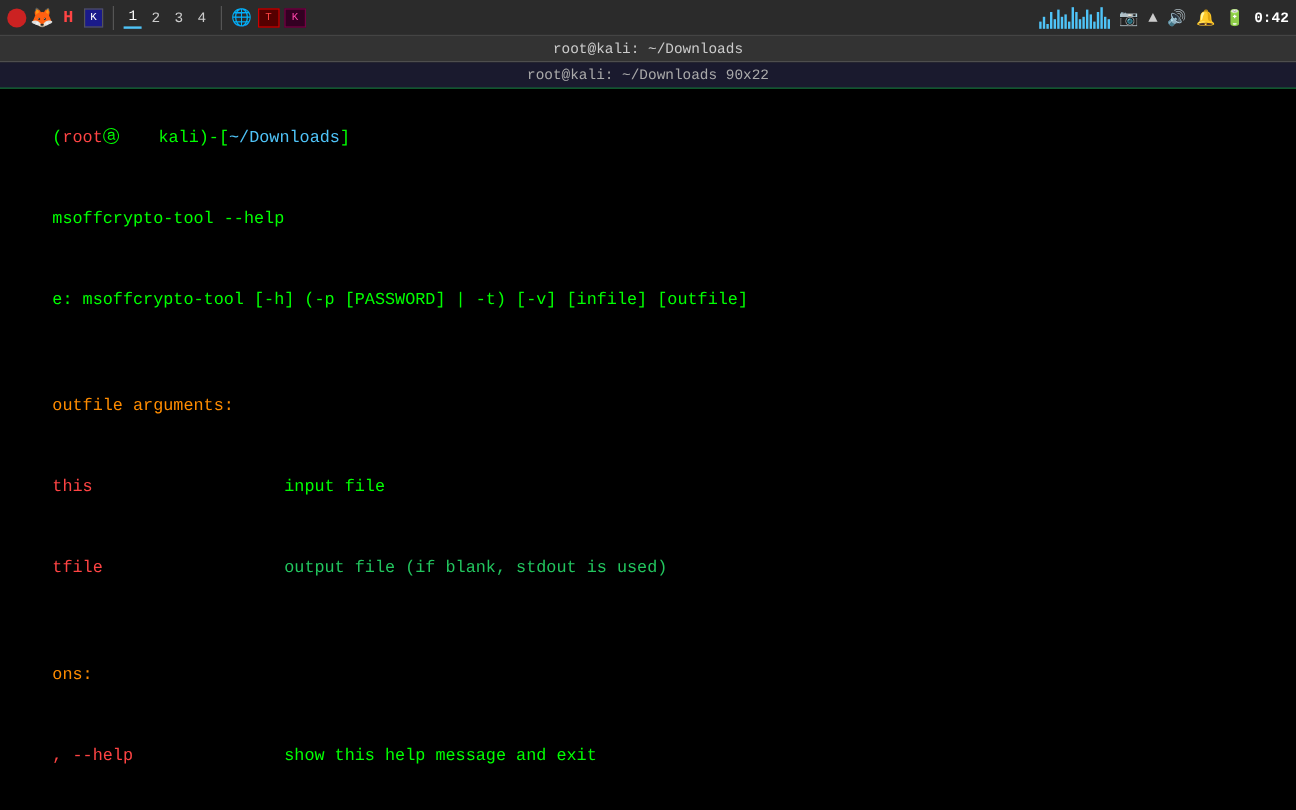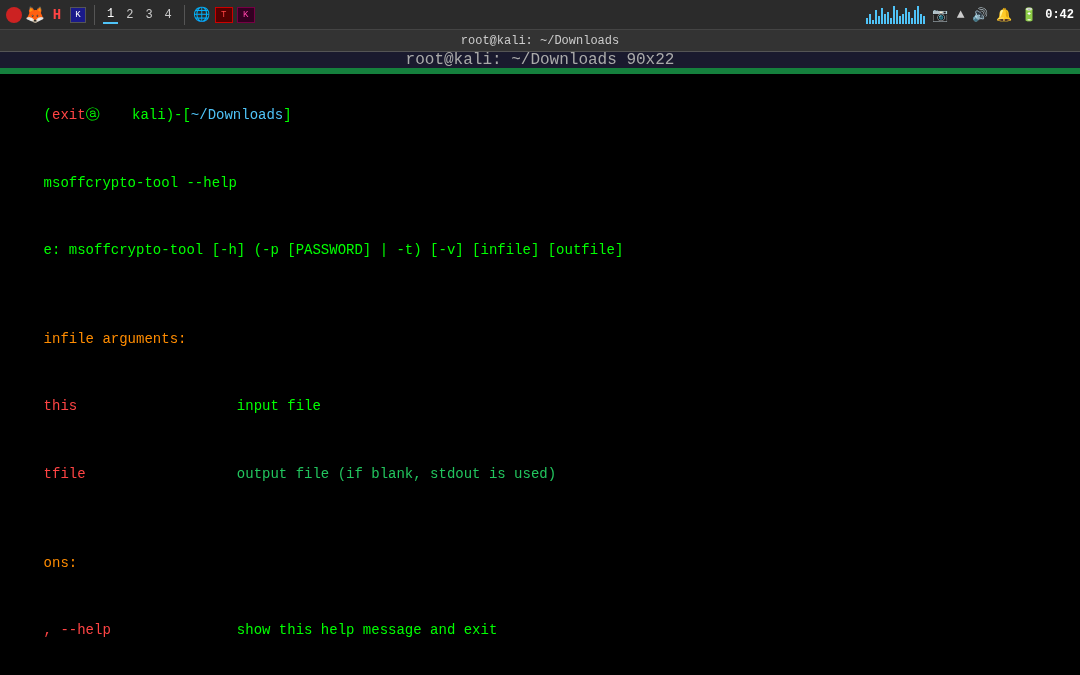--- a/index.html
+++ b/index.html
@@ -88,23 +88,23 @@
     }
 
     
     #wintitle {
       width: 100%;
       height: 22px;
       background: #1a1a2e;
       display: flex;
       align-items: center;
       justify-content: center;
-      font-size: 16px;
+      font-size: 12px;
       color: #aaa;
-      border-bottom: 6px solid #15803d;
+      border-bottom: 1px solid #15803d;
     }
 
     
     #terminal {
       width: 100%;
       height: calc(675px - 30px - 22px - 22px);
       background: #000;
       padding: 8px 10px;
       overflow: hidden;
       color: #00ff00;
@@ -186,35 +186,35 @@
   <span>root@kali: ~/Downloads</span>
 </div>
 
 <div id="wintitle">
   <span>root@kali: ~/Downloads  90x22</span>
 </div>
 
 <div id="terminal">
 
   <div class="terminal-line">
-    <span class="prompt-bracket">(</span><span class="prompt-root">exit</span><span class="prompt-bracket">ⓐ</span><span class="prompt-kali"> kali</span><span class="prompt-bracket">)-[</span><span class="prompt-path">~/Downloads</span><span class="prompt-bracket">]</span>
+    <span class="prompt-bracket">(</span><span class="prompt-root">root</span><span class="prompt-bracket">ⓐ</span><span class="prompt-kali"> kali</span><span class="prompt-bracket">)-[</span><span class="prompt-path">~/Downloads</span><span class="prompt-bracket">]</span>
   </div>
 
   <div class="terminal-line">
     <span class="cmd-text">msoffcrypto-tool --help</span>
   </div>
 
   <div class="terminal-line">
     <span class="usage-line">e: msoffcrypto-tool [-h] (-p [PASSWORD] | -t) [-v] [infile] [outfile]</span>
   </div>
 
   <div class="terminal-line">&nbsp;</div>
 
   <div class="terminal-line">
-    <span style="color:#ff8c00;">infile arguments:</span>
+    <span style="color:#ff8c00;">outfile arguments:</span>
   </div>
 
   <div class="terminal-line">
     <span style="color:#ff4444;">this                   </span><span style="color:#00ff00;margin-top:12px;">input file</span>
   </div>
 
   <div class="terminal-line">
     <span style="color:#ff4444;">tfile                  </span><span style="color:#22c55e;">output file (if blank, stdout is used)</span>
   </div>
 

